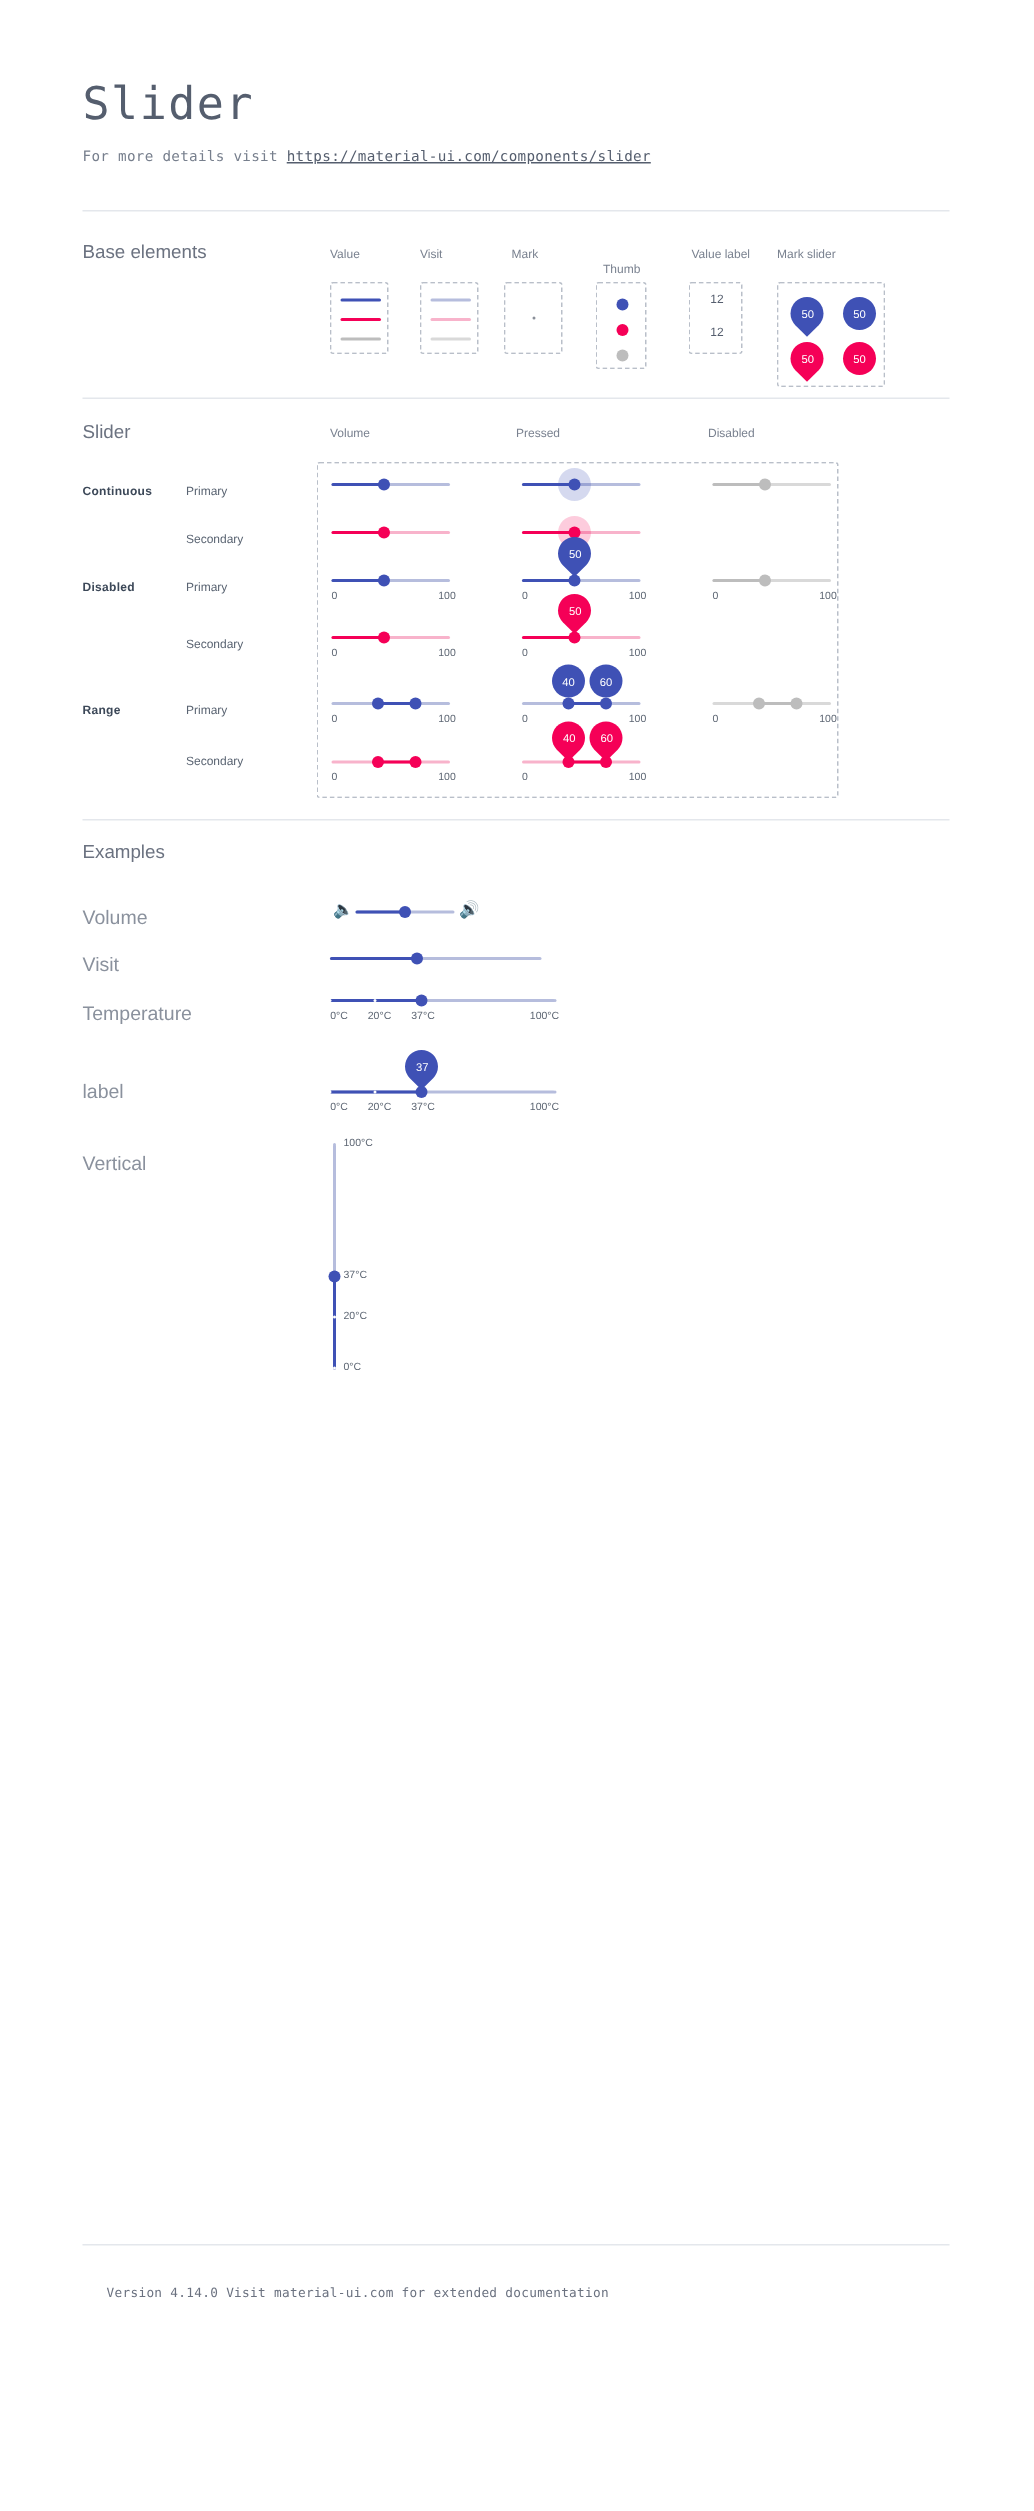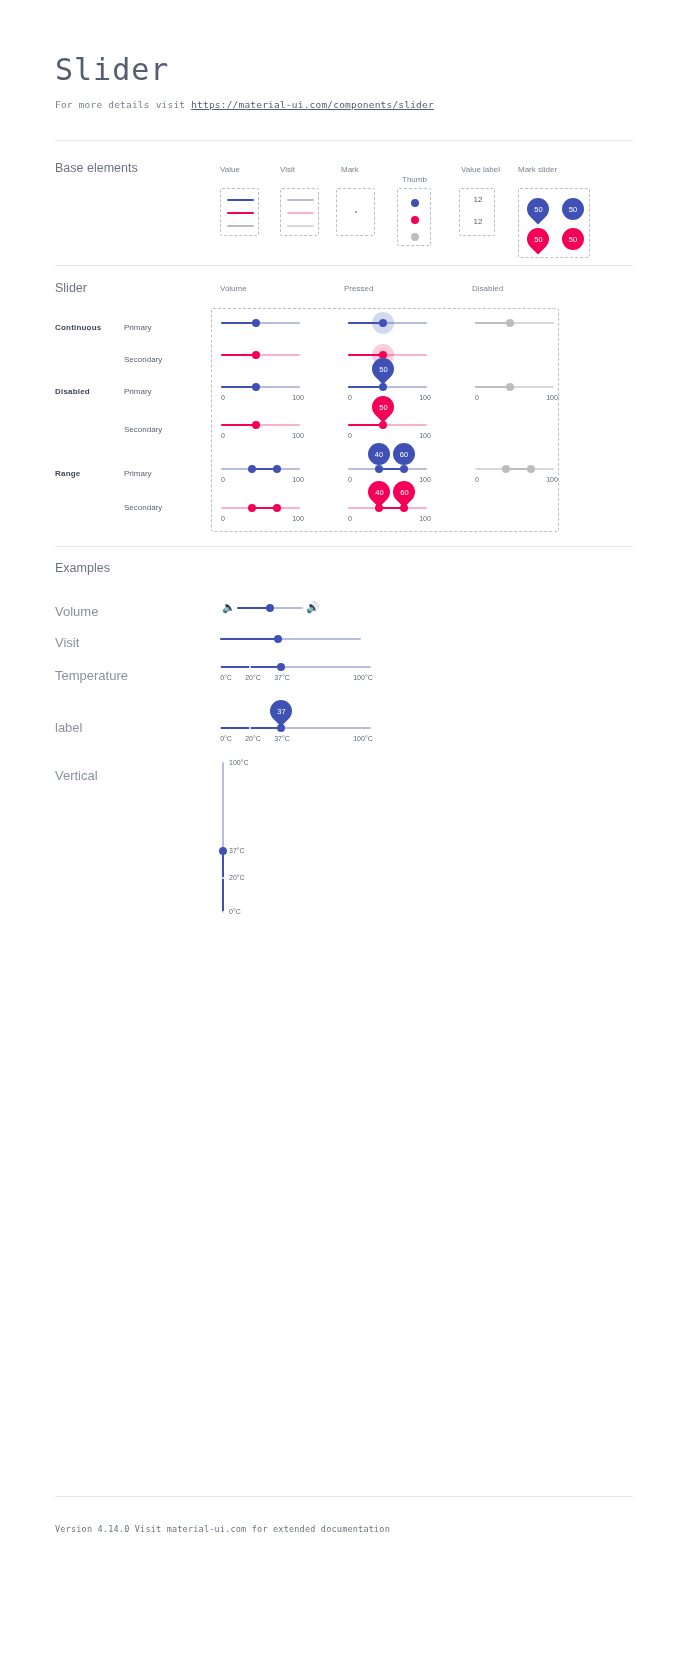--- a/index.html
+++ b/index.html
@@ -83,21 +83,21 @@
     transform: translate(-50%, -50%);
     display: flex; align-items: center; justify-content: center;
     font-size: 7.5px; color: #fff; font-weight: 500;
   }
 
   .dashbox {
     position: absolute; border: 1px dashed #b9bfc9; border-radius: 2px;
   }
 
   .footer {
-    position: absolute; left: 55px; top: 1524px;
+    position: absolute; left: 71px; top: 1524px;
     font-family: "DejaVu Sans Mono", "Liberation Mono", monospace;
     font-size: 8.5px; color: #6b7280; letter-spacing: .2px;
   }
 
   .icon-vol { position: absolute; color: #5d6673; font-size: 11px; line-height: 1; }
 </style>
 </head>
 <body>
 
 <div class="page">

